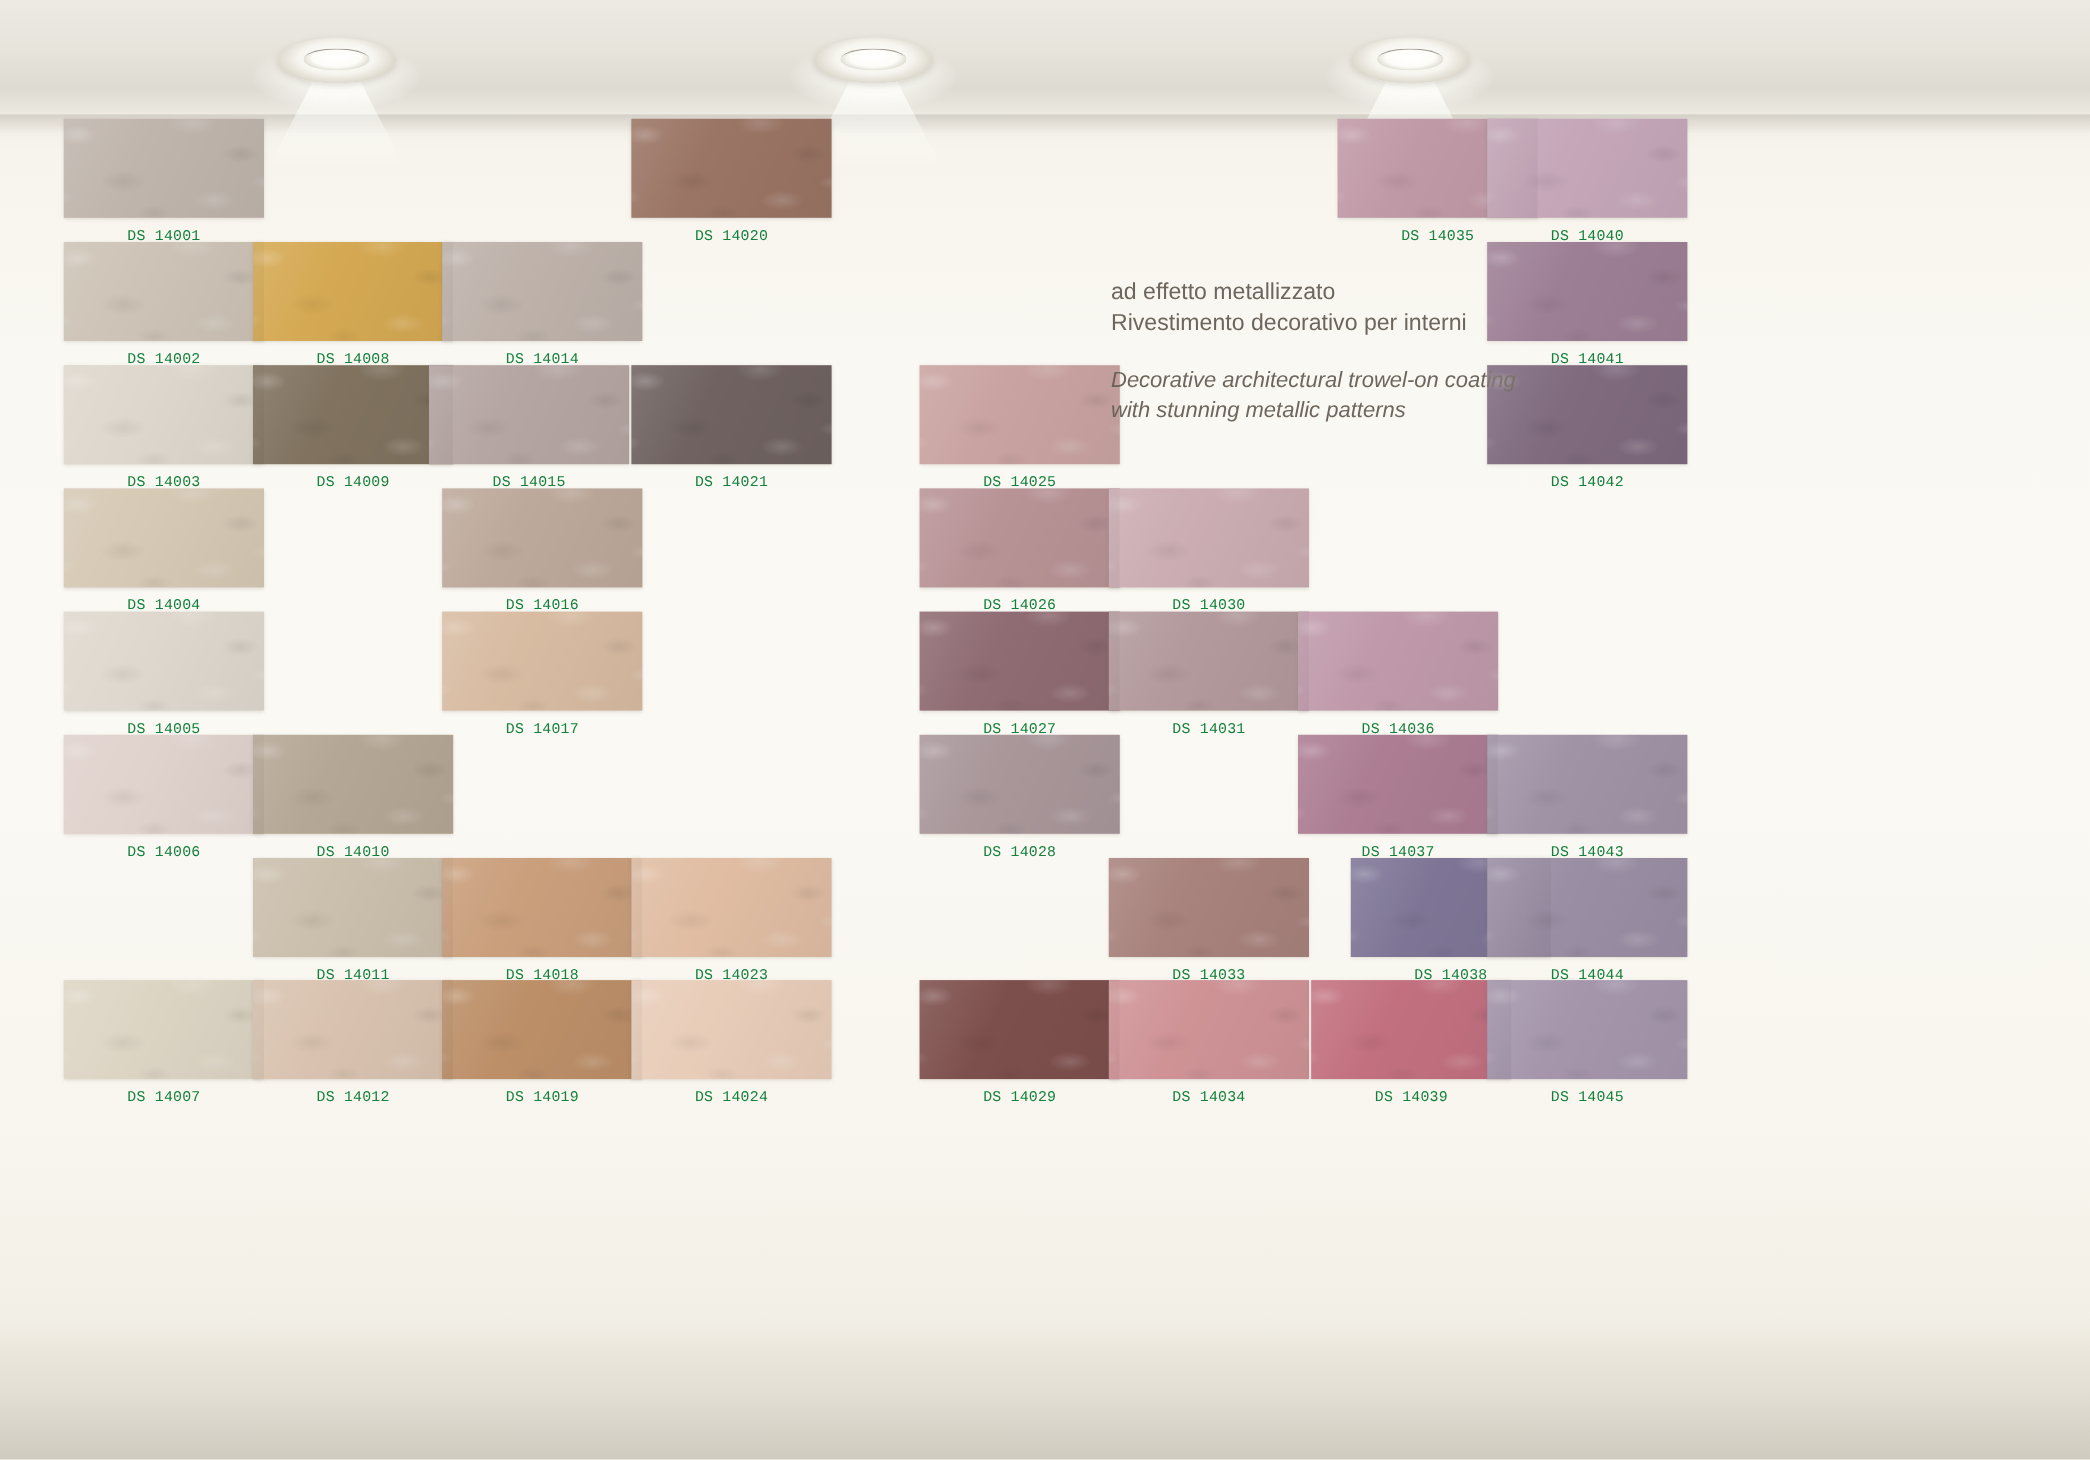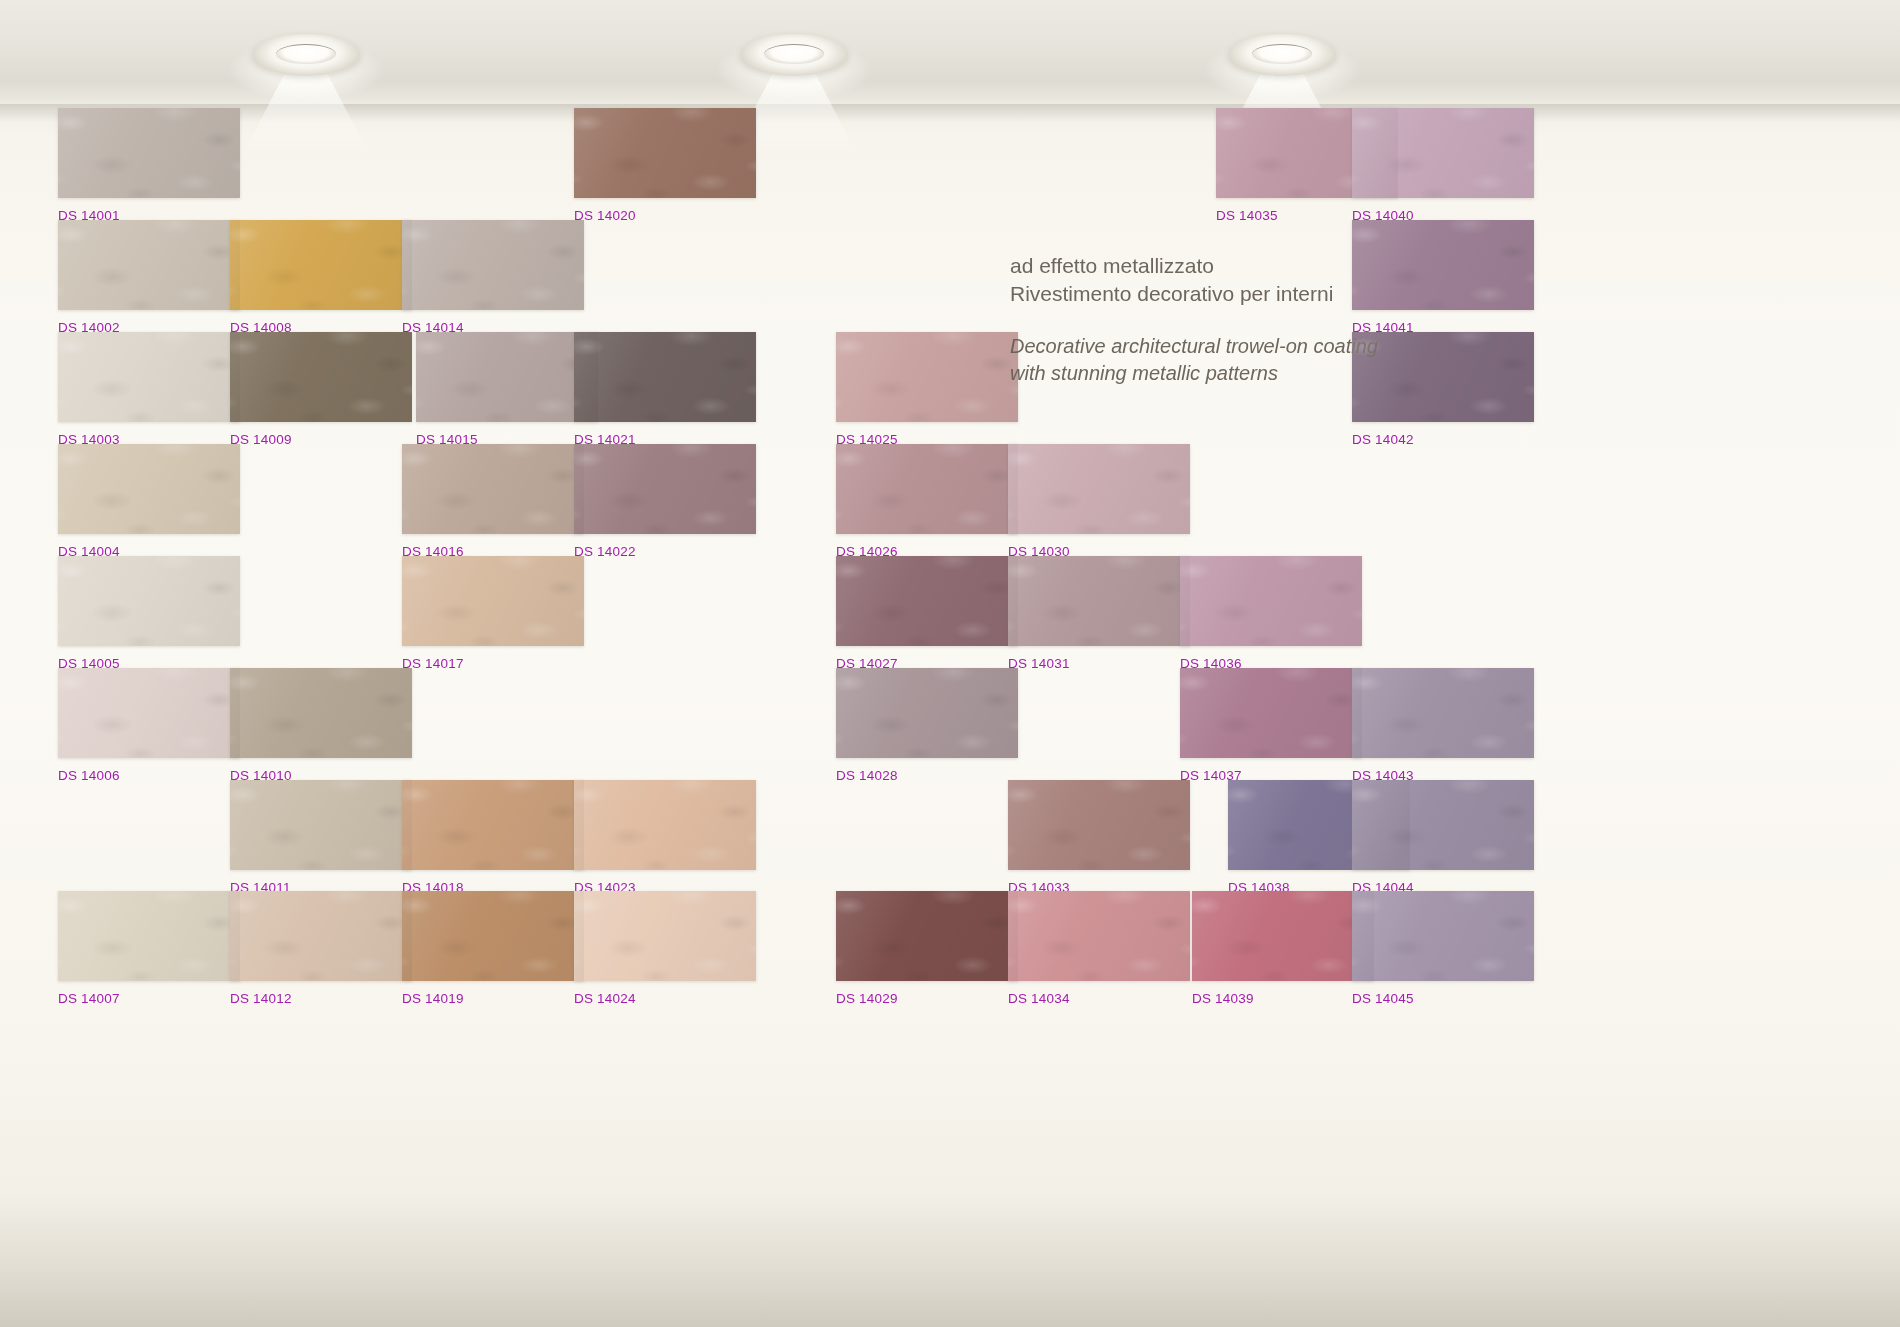--- a/index.html
+++ b/index.html
@@ -134,23 +134,24 @@
     position: absolute;
     inset: 0;
     background: linear-gradient(115deg, rgba(255,255,255,0.13) 0%, rgba(255,255,255,0) 38%, rgba(0,0,0,0.05) 100%);
     pointer-events: none;
     z-index: 1;
   }
   .chip-label {
     margin-top: 10px;
     font-size: 13.5px;
     letter-spacing: 0.2px;
-    color: #a21caf;
+    color: #15803d;
     white-space: nowrap;
-    font-family: Liberation Sans, sans-serif;
+    font-family: Liberation Mono, monospace;
+    text-align: center;
   }
 
   
   .desc {
     position: absolute;
     left: 1010px;
     top: 252px;
     width: 420px;
   }
   .desc .it {
@@ -244,21 +245,21 @@
         <div class="chip-label">DS 14011</div>
       </div>
       <div class="swatch-cell" style="left: 230px; top: 891px;">
         <div class="chip" style="background-color: rgb(217, 195, 176);"></div>
         <div class="chip-label">DS 14012</div>
       </div>
       <div class="swatch-cell" style="left: 402px; top: 220px;">
         <div class="chip" style="background-color: rgb(190, 178, 171);"></div>
         <div class="chip-label">DS 14014</div>
       </div>
-      <div class="swatch-cell" style="left: 416px; top: 332px;">
+      <div class="swatch-cell" style="left: 390px; top: 332px;">
         <div class="chip" style="background-color: rgb(181, 166, 163);"></div>
         <div class="chip-label">DS 14015</div>
       </div>
       <div class="swatch-cell" style="left: 402px; top: 444px;">
         <div class="chip" style="background-color: rgb(189, 169, 155);"></div>
         <div class="chip-label">DS 14016</div>
       </div>
       <div class="swatch-cell" style="left: 402px; top: 556px;">
         <div class="chip" style="background-color: rgb(216, 188, 162);"></div>
         <div class="chip-label">DS 14017</div>
@@ -271,24 +272,20 @@
         <div class="chip" style="background-color: rgb(188, 143, 104);"></div>
         <div class="chip-label">DS 14019</div>
       </div>
       <div class="swatch-cell" style="left: 574px; top: 108px;">
         <div class="chip" style="background-color: rgb(154, 116, 100);"></div>
         <div class="chip-label">DS 14020</div>
       </div>
       <div class="swatch-cell" style="left: 574px; top: 332px;">
         <div class="chip" style="background-color: rgb(111, 98, 96);"></div>
         <div class="chip-label">DS 14021</div>
-      </div>
-      <div class="swatch-cell" style="left: 574px; top: 444px;">
-        <div class="chip" style="background-color: rgb(157, 128, 131);"></div>
-        <div class="chip-label">DS 14022</div>
       </div>
       <div class="swatch-cell" style="left: 574px; top: 780px;">
         <div class="chip" style="background-color: rgb(224, 189, 163);"></div>
         <div class="chip-label">DS 14023</div>
       </div>
       <div class="swatch-cell" style="left: 574px; top: 891px;">
         <div class="chip" style="background-color: rgb(232, 205, 185);"></div>
         <div class="chip-label">DS 14024</div>
       </div>
       <div class="swatch-cell" style="left: 836px; top: 332px;">

